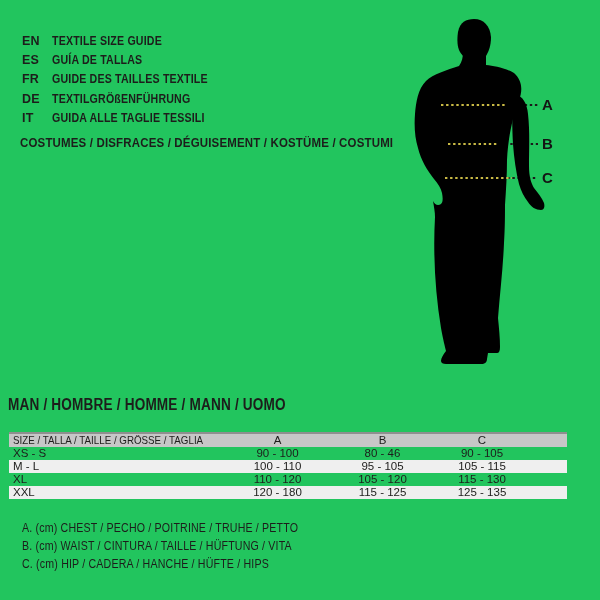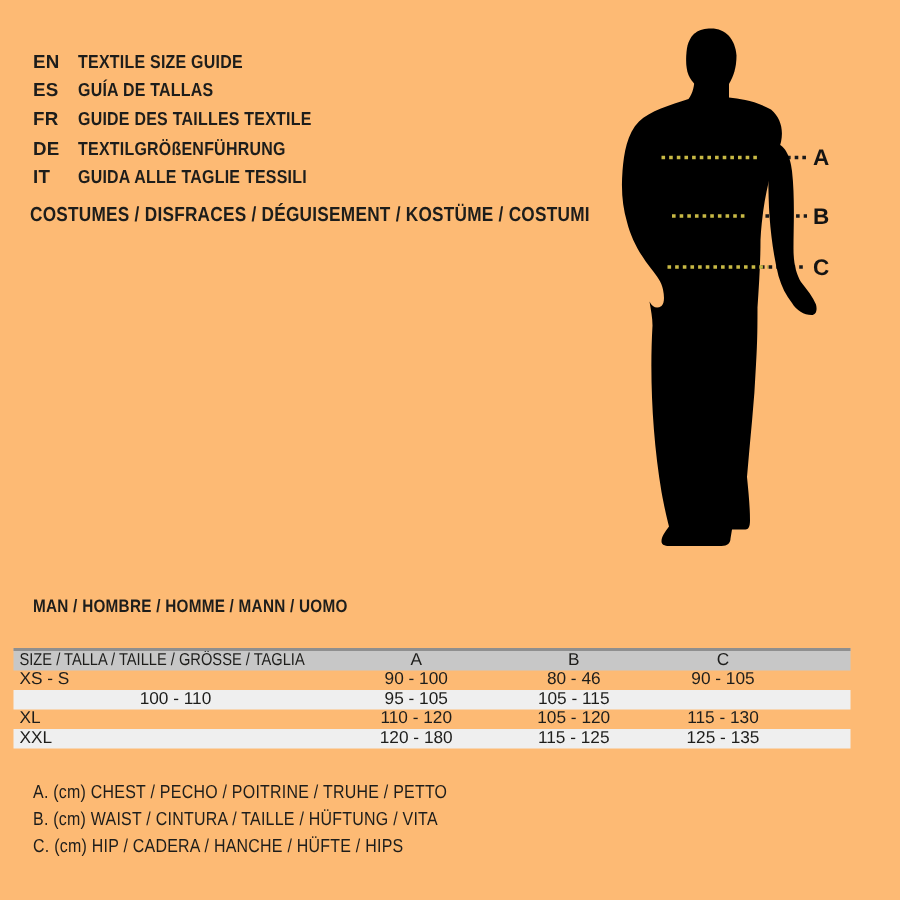--- a/index.html
+++ b/index.html
@@ -1,37 +1,37 @@
 <!DOCTYPE html>
 <html><head>
 <meta charset="utf-8">
 <style>
   html,body{margin:0;padding:0;background:#fff;}
   .canvas{
-    position:relative;width:600px;height:600px;background:#fdba74;
+    position:relative;width:600px;height:600px;background:#22c55e;
     font-family:"Liberation Sans","DejaVu Sans",sans-serif;color:#1d1d1b;
     overflow:hidden;
   }
   .cond{display:inline-block;transform:scaleX(0.85);transform-origin:0 50%;white-space:nowrap;}
 
   
   .lang-list{position:absolute;left:22px;top:31px;}
   .lang-row{display:flex;height:19.4px;align-items:center;font-size:12.5px;font-weight:700;letter-spacing:.2px;}
   .lang-code{width:30px;flex:0 0 30px;}
 
   
   .category-title{position:absolute;left:20px;top:135px;height:16px;line-height:16px;font-size:13.5px;font-weight:700;letter-spacing:.2px;}
 
   
   .figure{position:absolute;left:400px;top:10px;width:190px;height:370px;}
   .figure svg{display:block;}
   .dash-label{font-family:"Liberation Sans","DejaVu Sans",sans-serif;font-size:15px;font-weight:bold;fill:#141414;}
 
   
-  .section-title{position:absolute;left:22px;top:397px;height:15px;line-height:15px;font-size:12px;font-weight:700;letter-spacing:.2px;}
+  .section-title{position:absolute;left:8px;top:397px;height:15px;line-height:15px;font-size:16px;font-weight:700;letter-spacing:.2px;}
 
   
   .size-table{position:absolute;left:9px;top:420px;width:558px;font-size:11.5px;margin-top:12px;}
   .t-row{display:grid;grid-template-columns:216px 105px 105px 94px;height:13px;line-height:13px;align-items:center;}
   .t-head{background:#c7c7c7;border-top:2px solid #8f8f8f;}
   .t-alt{background:#efefef;}
   .c-size{padding-left:4px;text-align:left;overflow:hidden;}
   .c-val{text-align:center;}
 
   
@@ -141,20 +141,21 @@
       <div class="c-val">B</div>
       <div class="c-val">C</div>
     </div>
     <div class="t-row">
       <div class="c-size">XS - S</div>
       <div class="c-val">90 - 100</div>
       <div class="c-val">80 - 46</div>
       <div class="c-val">90 - 105</div>
     </div>
     <div class="t-row t-alt">
+      <div class="c-size">M - L</div>
       <div class="c-val">100 - 110</div>
       <div class="c-val">95 - 105</div>
       <div class="c-val">105 - 115</div>
     </div>
     <div class="t-row">
       <div class="c-size">XL</div>
       <div class="c-val">110 - 120</div>
       <div class="c-val">105 - 120</div>
       <div class="c-val">115 - 130</div>
     </div>

